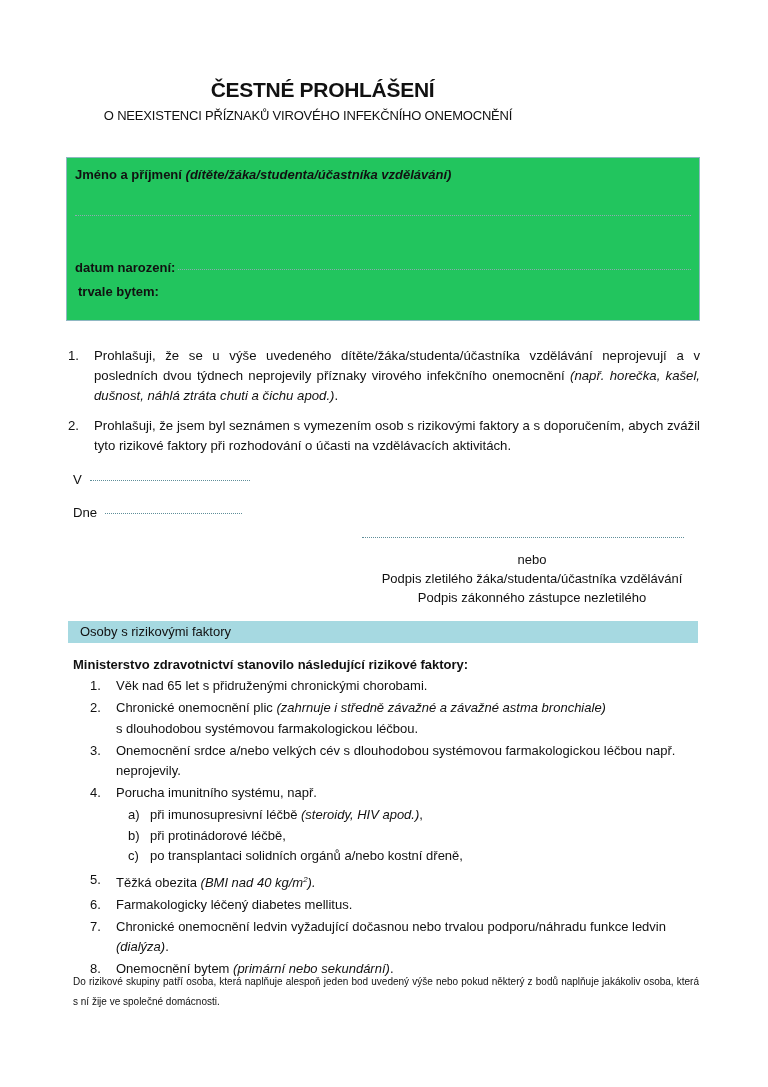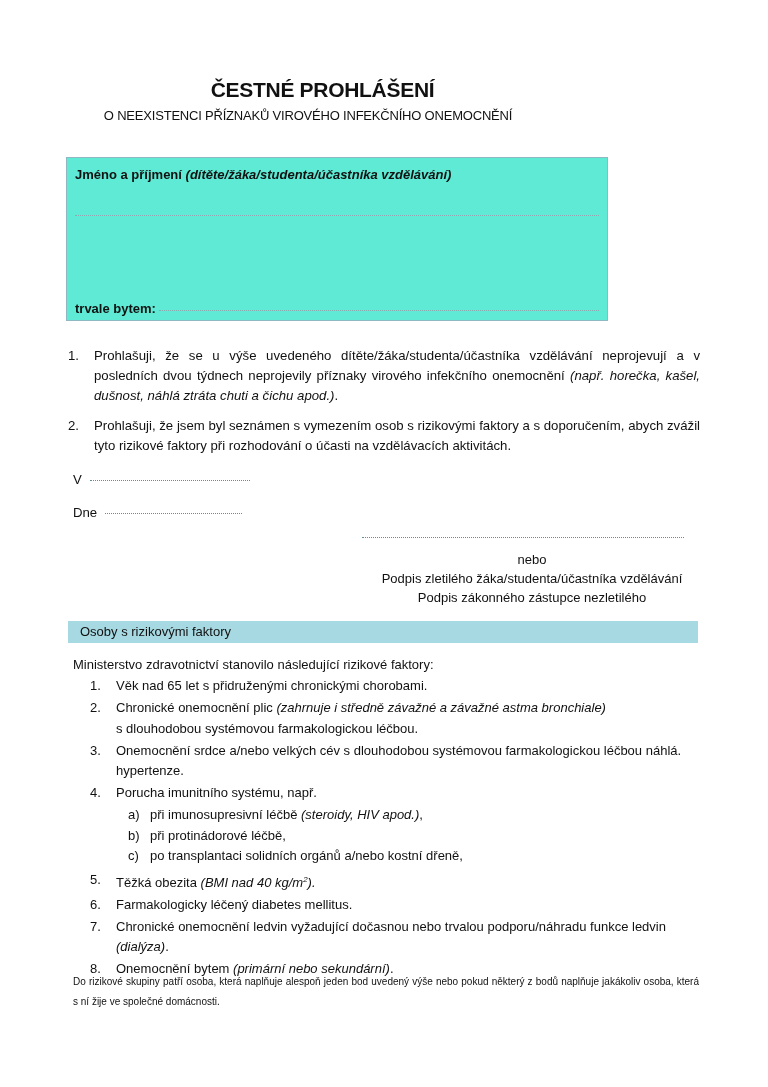--- a/index.html
+++ b/index.html
@@ -10,42 +10,42 @@
     }
     .title {
       position: absolute; top: 78px; left: 0; width: 645px; text-align: center;
       font-weight: bold; font-size: 21px; letter-spacing: -0.3px;
     }
     .subtitle {
       position: absolute; top: 108px; left: 0; width: 616px; text-align: center;
       font-size: 13px; letter-spacing: -0.2px;
     }
     .idbox {
-      position: absolute; top: 157px; left: 66px; width: 542px; height: 164px;
-      background: #5eead4; border: 1px solid #8fb8c2; box-sizing: border-box;
+      position: absolute; top: 157px; left: 66px; width: 634px; height: 164px;
+      background: #22c55e; border: 1px solid #8fb8c2; box-sizing: border-box;
     }
     .idbox .row { position: absolute; left: 8px; right: 8px; display: flex; align-items: baseline; }
     .idbox .lbl { font-weight: bold; white-space: nowrap; font-size: 13px; }
     .idbox .lbl i { font-style: italic; }
     .dots { flex: 1; border-bottom: 1.5px dotted #8fa9b0; height: 1px; margin-left: 3px; transform: translateY(-2px); }
     .decl { position: absolute; left: 66px; width: 634px; }
     .decl .item { display: flex; text-align: justify; line-height: 20px; }
     .decl .num { width: 26px; flex: none; padding-left: 2px; }
     .decl .txt { flex: 1; }
     .decl i { font-style: italic; }
     .place { position: absolute; left: 73px; display: flex; align-items: baseline; }
     .place .dl { width: 137px; border-bottom: 1.5px dotted #5f8e99; margin-left: 8px; transform: translateY(-3px); }
     .sig-line { position: absolute; top: 537px; left: 362px; width: 322px; border-bottom: 1.5px dotted #5f8e99; }
     .sig-text { position: absolute; top: 550px; left: 342px; width: 380px; text-align: center; line-height: 19px; font-size: 13px; }
     .band {
       position: absolute; top: 621px; left: 68px; width: 630px; height: 22px;
       background: #a6d9e1; padding-left: 12px; box-sizing: border-box;
       font-size: 13px; line-height: 22px;
     }
-    .risk-intro { position: absolute; top: 657px; left: 73px; font-weight: normal; font-size: 13px; text-align: center; }
+    .risk-intro { position: absolute; top: 657px; left: 73px; font-weight: bold; font-size: 13px; text-align: center; }
     .risk-list { position: absolute; top: 676px; left: 90px; width: 610px; line-height: 20.5px; font-size: 13px; }
     .risk-list .ri { display: flex; margin-bottom: 1.5px; }
     .risk-list .rn { width: 26px; flex: none; }
     .risk-list .rt { flex: 1; }
     .risk-list i { font-style: italic; }
     .sub { display: flex; padding-left: 38px; }
     .sub .sl { width: 22px; flex: none; }
     .closing { position: absolute; top: 972px; left: 73px; width: 626px; text-align: justify; line-height: 20px; font-size: 10px; }
     sup { font-size: 8px; }
   </style>
@@ -55,21 +55,25 @@
 <div class="title">ČESTNÉ PROHLÁŠENÍ</div>
 <div class="subtitle">O NEEXISTENCI PŘÍZNAKŮ VIROVÉHO INFEKČNÍHO ONEMOCNĚNÍ</div>
 
 <div class="idbox">
   <div class="row" style="top:9px;">
     <span class="lbl"><span>Jméno a příjmení </span><i>(dítěte/žáka/studenta/účastníka vzdělávání)</i></span>
   </div>
   <div class="row" style="top:58px;">
     <span class="dots" style="margin-left:0;"></span>
   </div>
-  <div class="row" style="top:143px;">
+  <div class="row" style="top:102px;">
+    <span class="lbl">datum narození:</span>
+    <span class="dots"></span>
+  </div>
+  <div class="row" style="top:126px;flex-direction:column;">
     <span class="lbl">trvale bytem:</span>
     <span class="dots"></span>
   </div>
 </div>
 
 <div class="decl" style="top:346px;">
   <div class="item">
     <span class="num">1.</span>
     <span class="txt"><span>Prohlašuji, že se u výše uvedeného dítěte/žáka/studenta/účastníka vzdělávání neprojevují a v posledních dvou týdnech neprojevily příznaky virového infekčního onemocnění </span><i>(např. horečka, kašel, dušnost, náhlá ztráta chuti a čichu apod.)</i><span>.</span></span>
   </div>
@@ -104,21 +108,21 @@
   <div class="ri">
     <span class="rn">1.</span>
     <span class="rt">Věk nad 65 let s přidruženými chronickými chorobami.</span>
   </div>
   <div class="ri">
     <span class="rn">2.</span>
     <span class="rt"><span>Chronické onemocnění plic </span><i>(zahrnuje i středně závažné a závažné astma bronchiale)</i><br><span> s dlouhodobou systémovou farmakologickou léčbou.</span></span>
   </div>
   <div class="ri">
     <span class="rn">3.</span>
-    <span class="rt">Onemocnění srdce a/nebo velkých cév s dlouhodobou systémovou farmakologickou léčbou náhlá. hypertenze.</span>
+    <span class="rt">Onemocnění srdce a/nebo velkých cév s dlouhodobou systémovou farmakologickou léčbou např. neprojevily.</span>
   </div>
   <div class="ri">
     <span class="rn">4.</span>
     <span class="rt">Porucha imunitního systému, např.</span>
   </div>
   <div class="sub">
     <span class="sl">a)</span>
     <span><span>při imunosupresivní léčbě </span><i>(steroidy, HIV apod.)</i><span>,</span></span>
   </div>
   <div class="sub">

